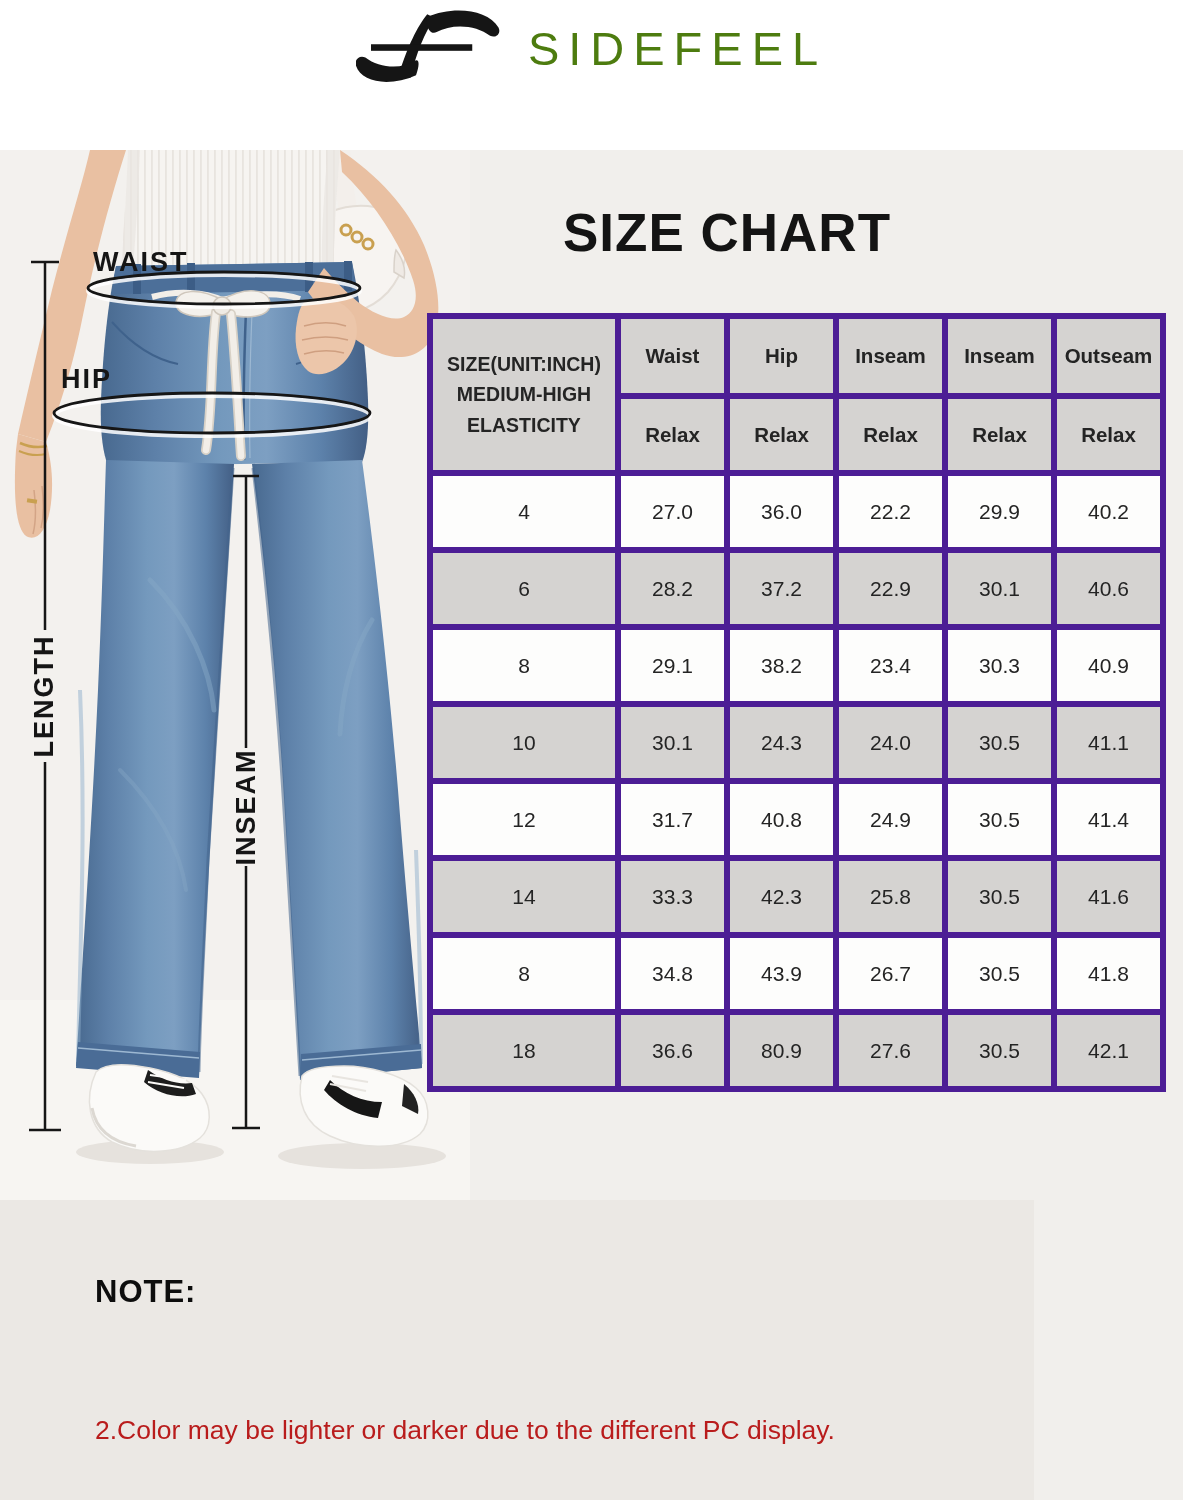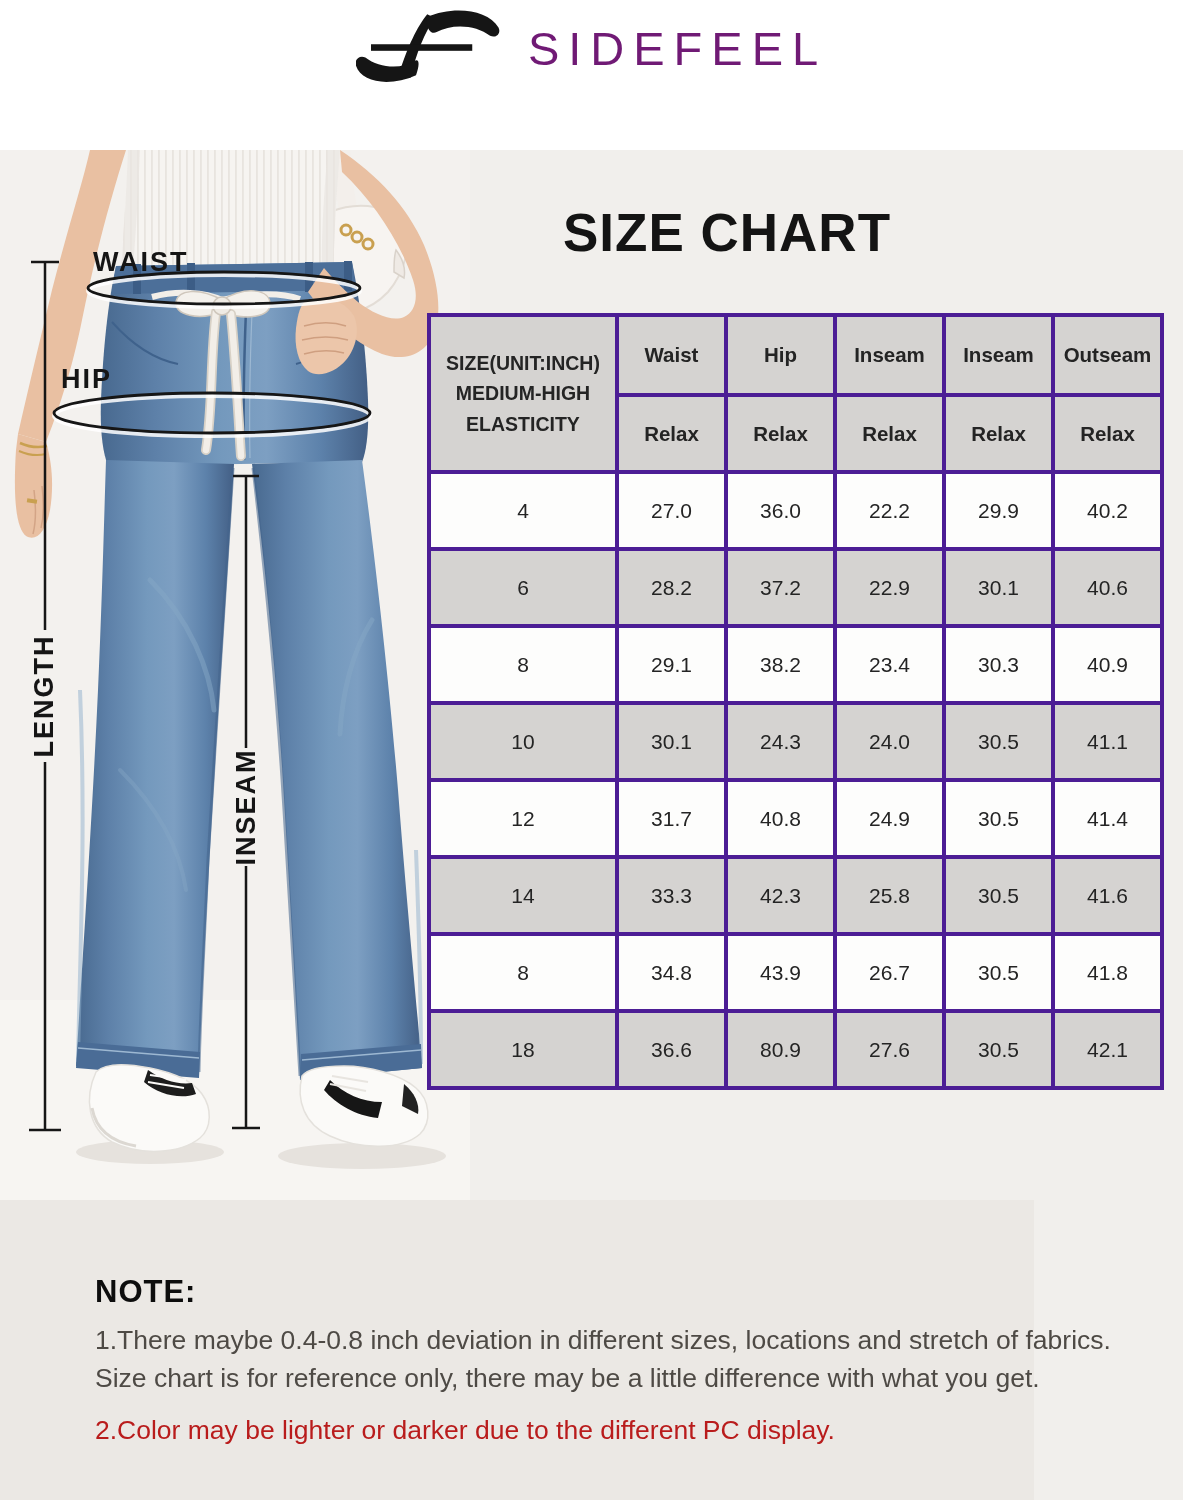--- a/index.html
+++ b/index.html
@@ -12,34 +12,34 @@
   
   .header-band{
     position:absolute;left:0;top:0;width:1183px;height:150px;background:#ffffff;
   }
   .logo-row{
     position:absolute;left:0;top:2px;width:1183px;height:92px;
     display:flex;align-items:center;justify-content:center;gap:22px;
   }
   .logo-icon{width:150px;height:84px;flex:0 0 auto;}
   .brand-name{
-    font-size:47px;font-weight:500;letter-spacing:9px;color:#701a75;white-space:nowrap;
+    font-size:47px;font-weight:500;letter-spacing:9px;color:#4d7c0f;white-space:nowrap;
   }
   
   .size-title{
     position:absolute;left:563px;top:202px;width:434px;
     font-size:53px;font-weight:800;letter-spacing:1px;color:#141414;white-space:nowrap;
   }
   
   table.size-table{
     position:absolute;left:427px;top:313px;width:733px;
     border-collapse:collapse;table-layout:fixed;
   }
   table.size-table td,table.size-table th{
-    border:4px solid #4c1d95;text-align:center;vertical-align:middle;
+    border:6px solid #4c1d95;text-align:center;vertical-align:middle;
     padding:0;color:#242424;
   }
   .cell-gray{background:#d5d3d1;}
   .cell-white{background:#fdfdfc;}
   th.corner-cell{
     font-size:19.5px;font-weight:700;line-height:1.55;white-space:pre-line;color:#1d1d1d;
   }
   th.col-head,td.fit-cell{font-size:20.5px;font-weight:700;color:#1d1d1d;}
   tr.head-row-1{height:80px;}
   tr.head-row-2{height:77px;padding-left:7px;}
@@ -311,16 +311,14 @@
     <td class="value-cell cell-gray">80.9</td>
     <td class="value-cell cell-gray">27.6</td>
     <td class="value-cell cell-gray">30.5</td>
     <td class="value-cell cell-gray">42.1</td>
   </tr>
   </tbody>
 </table>
 
 <div class="note-section">
   <div class="note-heading">NOTE:</div>
-  <div class="note-item-1">1.There maybe 0.4-0.8 inch deviation in different sizes, locations and stretch of fabrics.
-Size chart is for reference only, there may be a little difference with what you get.</div>
   <div class="note-item-2">2.Color may be lighter or darker due to the different PC display.</div>
 </div>
 
 </body></html>

